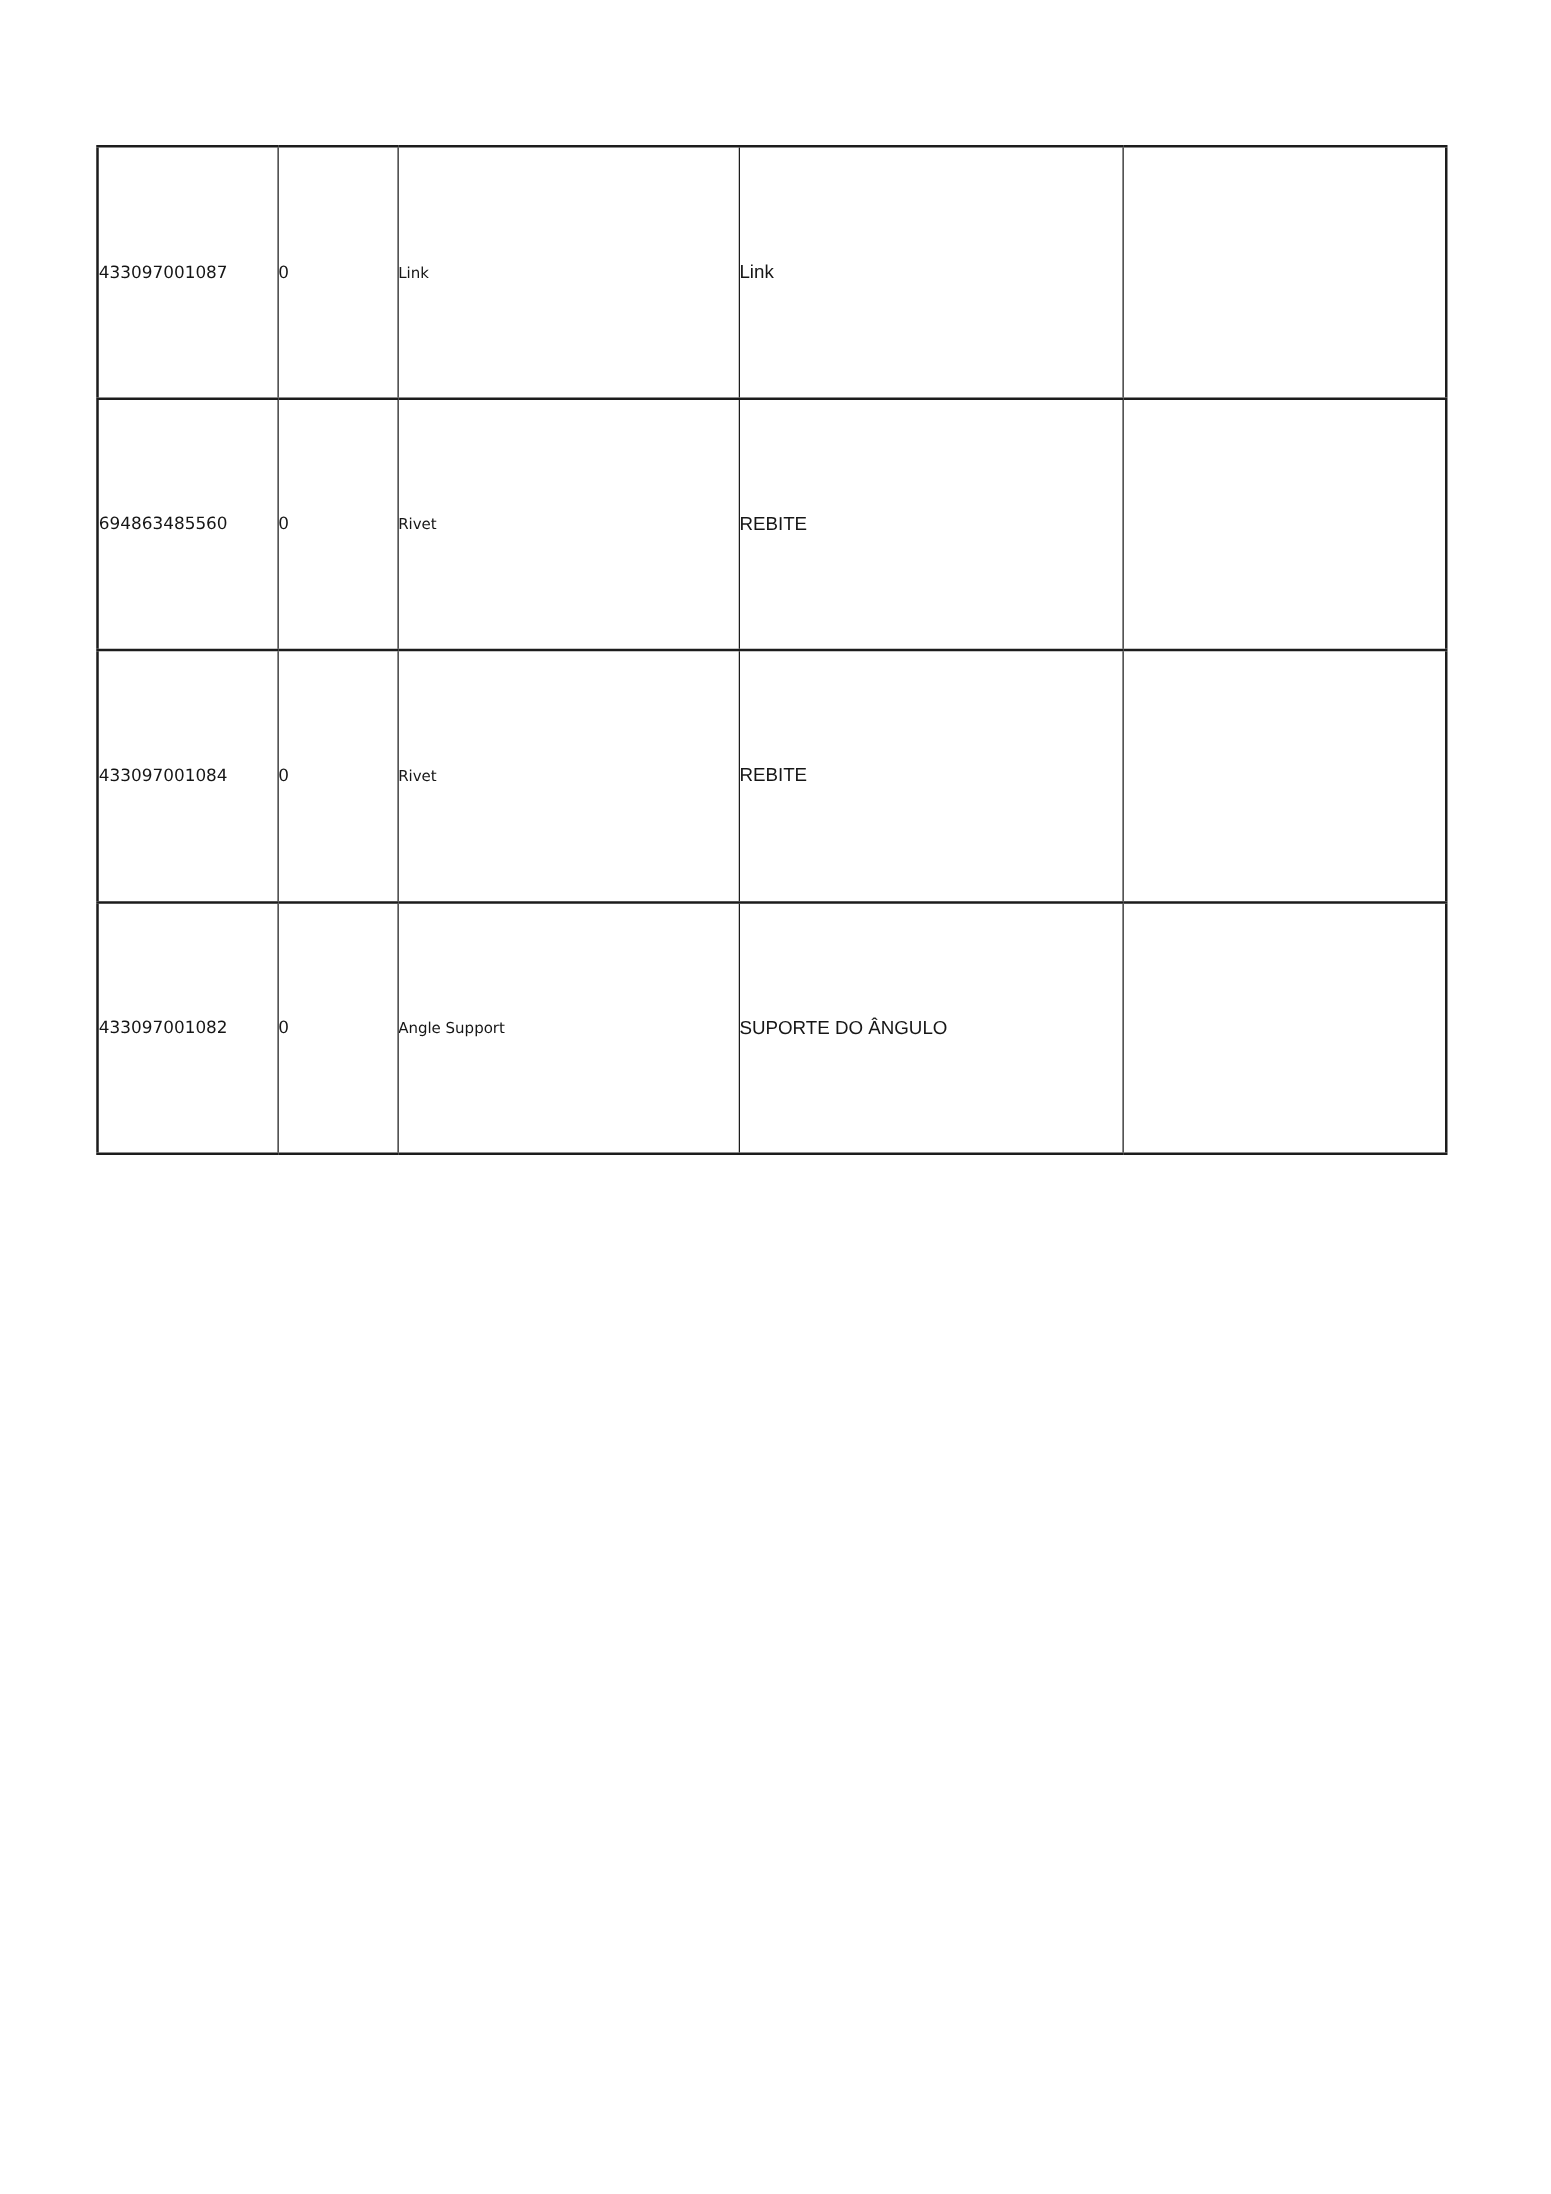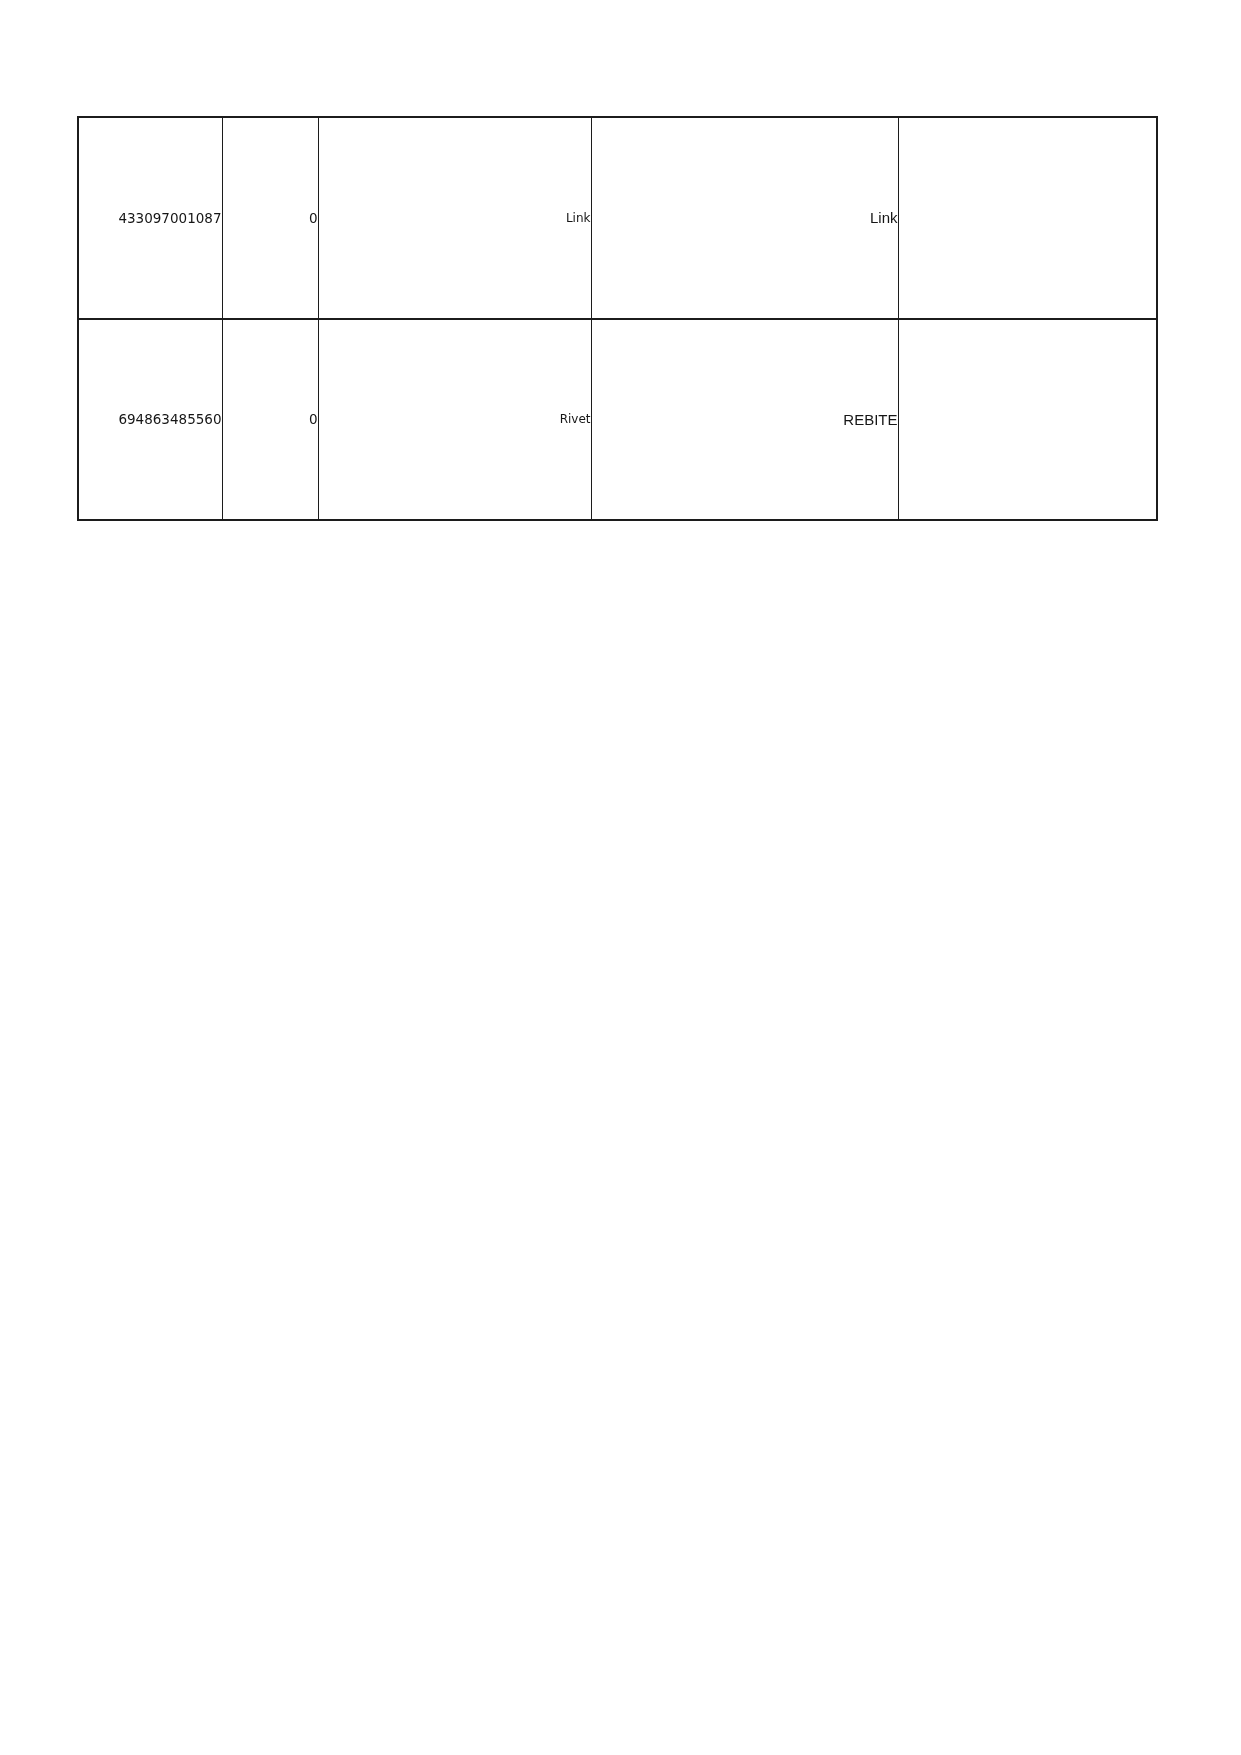--- a/index.html
+++ b/index.html
@@ -25,21 +25,21 @@
   }
   table.parts-table tr {
     height: 201.5px;
   }
   table.parts-table td {
     border-left: 1px solid #1c1c1c;
     border-right: 1px solid #1c1c1c;
     border-top: 2px solid #1c1c1c;
     border-bottom: 2px solid #1c1c1c;
     padding: 0;
-    text-align: right;
+    text-align: left;
     vertical-align: middle;
     color: #161616;
     overflow: hidden;
     white-space: nowrap;
   }
   td.cell-part,
   td.cell-qty {
     font-family: "DejaVu Sans", sans-serif;
     font-size: 13.5px;
   }
@@ -75,15 +75,29 @@
         <td class="cell-pt">Link</td>
         <td class="cell-empty"></td>
       </tr>
       <tr>
         <td class="cell-part">694863485560</td>
         <td class="cell-qty">0</td>
         <td class="cell-en">Rivet</td>
         <td class="cell-pt">REBITE</td>
         <td class="cell-empty"></td>
       </tr>
+      <tr>
+        <td class="cell-part">433097001084</td>
+        <td class="cell-qty">0</td>
+        <td class="cell-en">Rivet</td>
+        <td class="cell-pt">REBITE</td>
+        <td class="cell-empty"></td>
+      </tr>
+      <tr>
+        <td class="cell-part">433097001082</td>
+        <td class="cell-qty">0</td>
+        <td class="cell-en">Angle Support</td>
+        <td class="cell-pt">SUPORTE DO ÂNGULO</td>
+        <td class="cell-empty"></td>
+      </tr>
     </tbody>
   </table>
 </div>
 
 </body></html>

